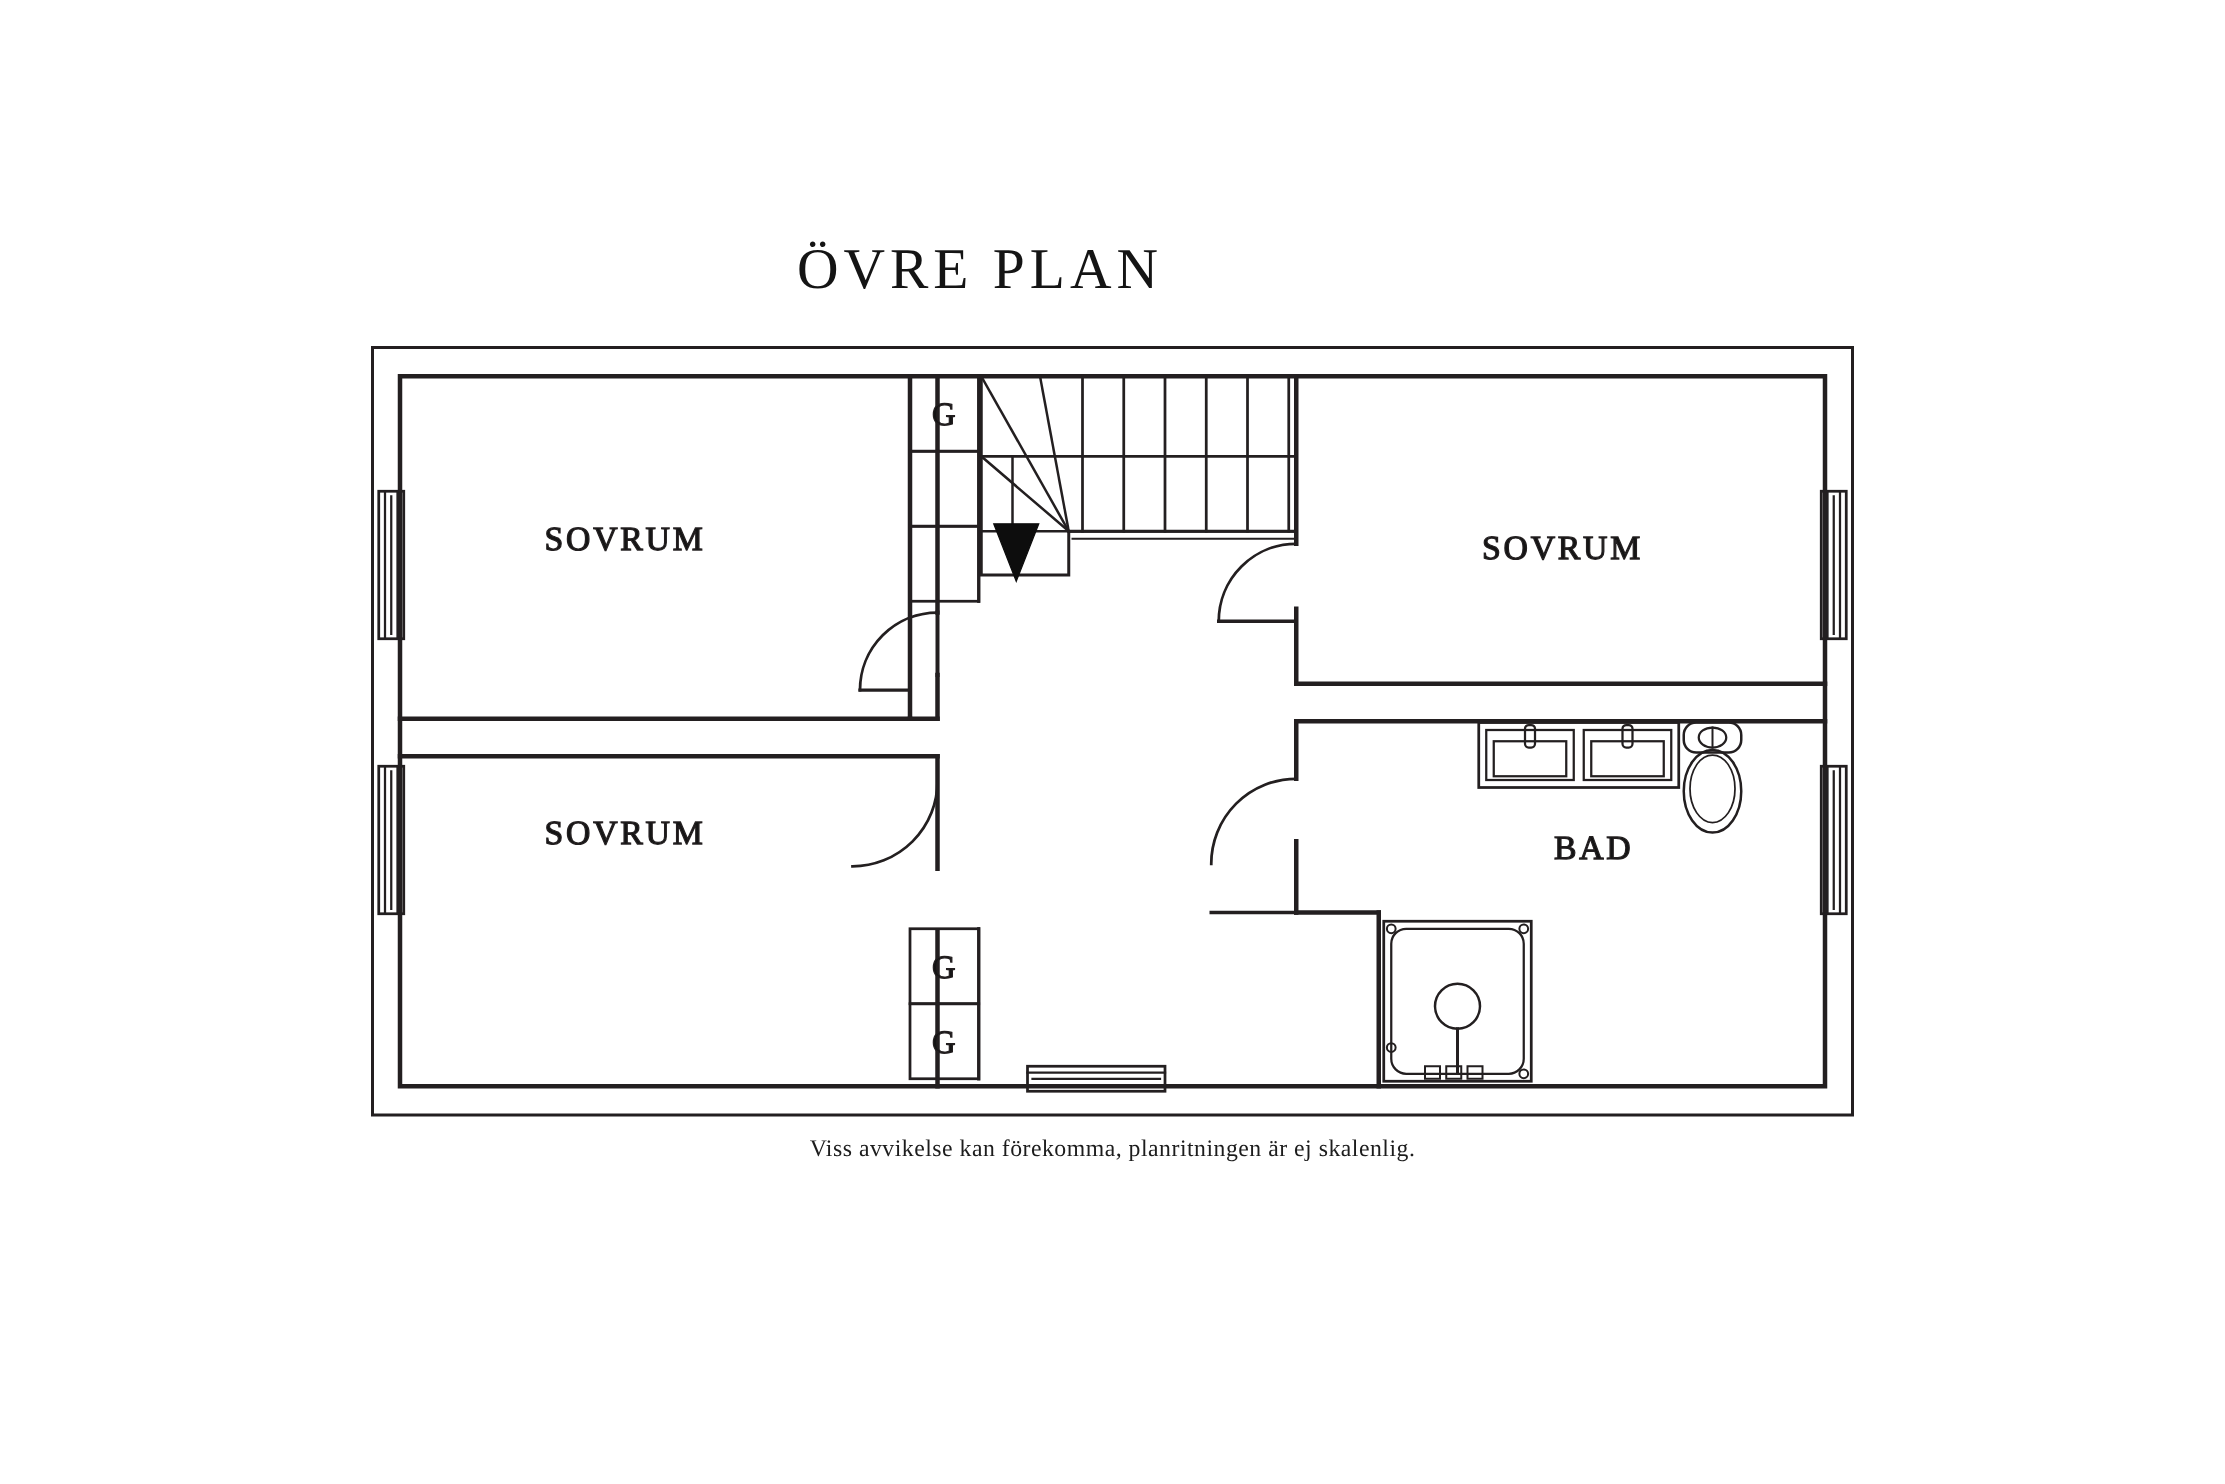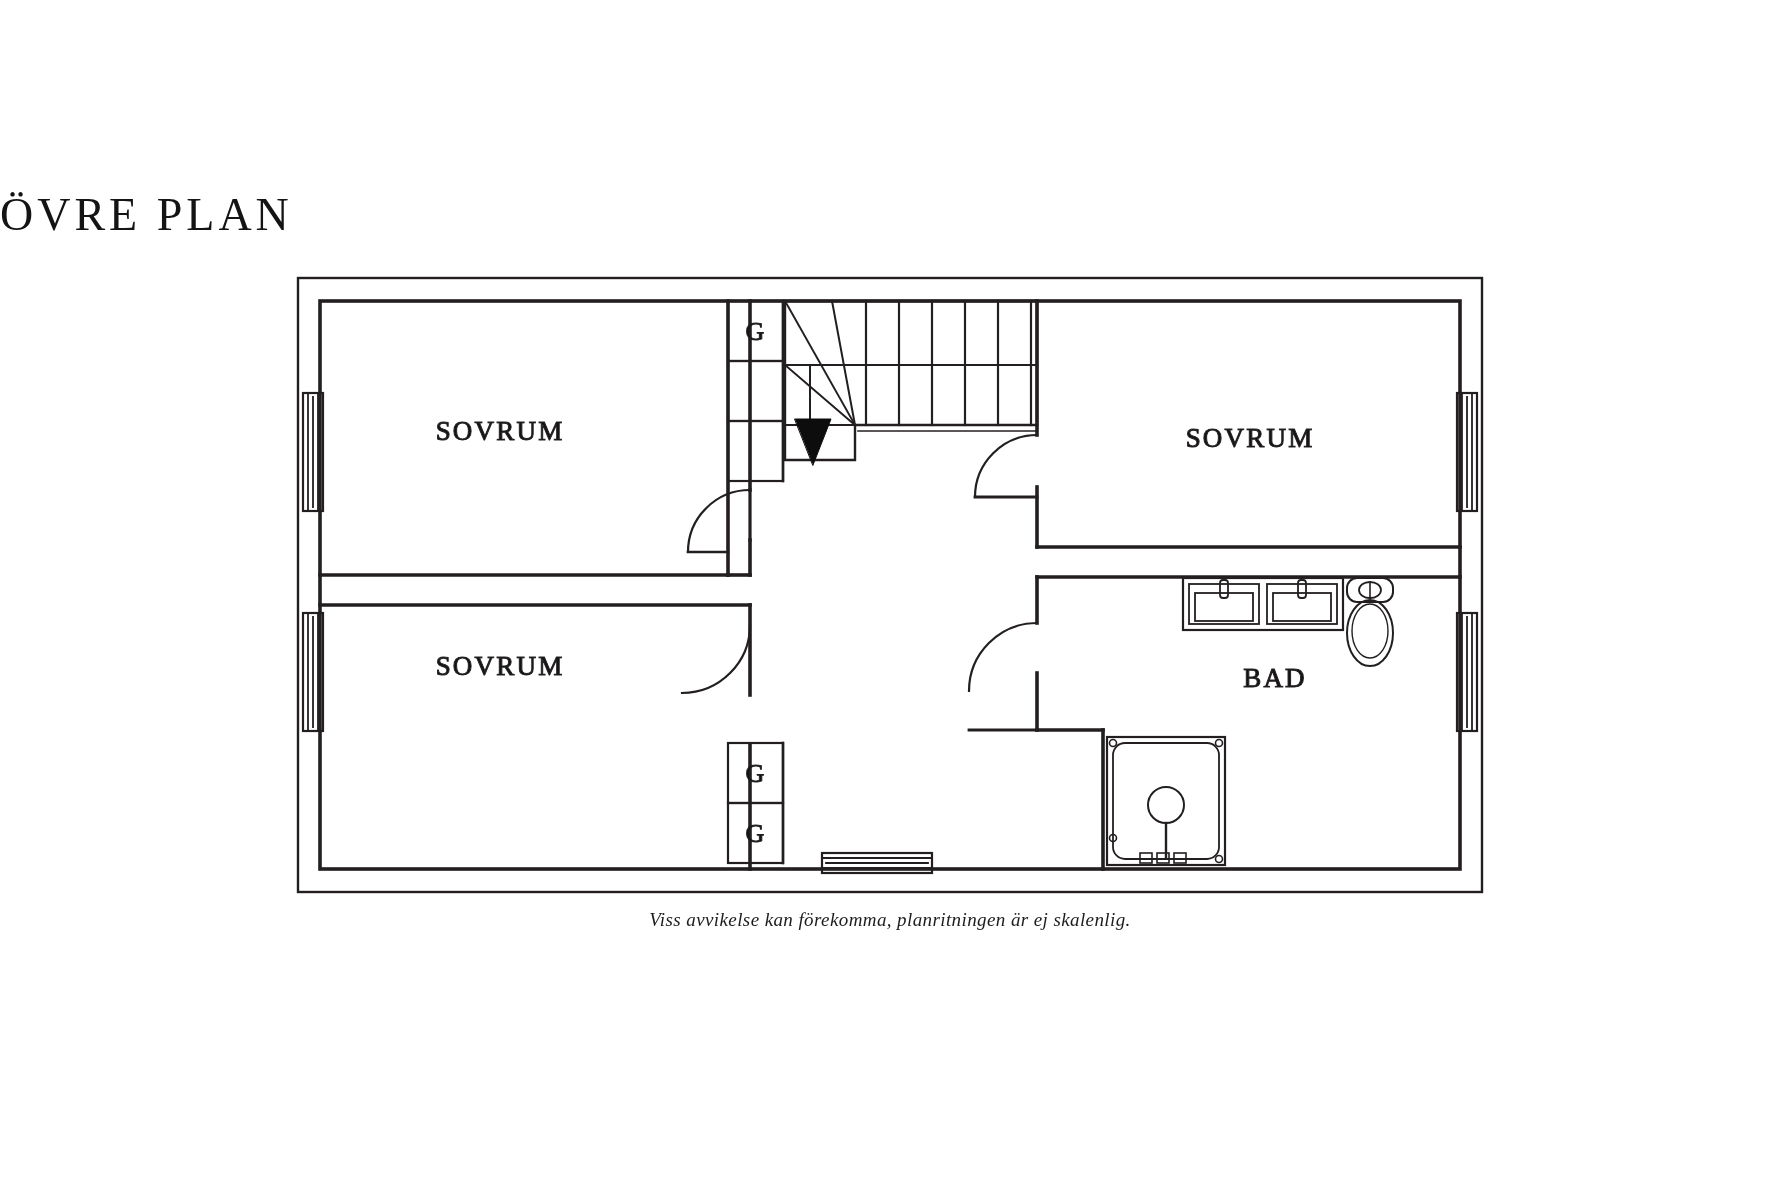--- a/index.html
+++ b/index.html
@@ -18,35 +18,34 @@
     position: relative;
     width: 1780px;
     height: 1187px;
     background: #ffffff;
   }
   .plan-title {
     position: absolute;
     top: 188px;
     left: 0;
     width: 1568px;
-    text-align: left;
+    text-align: center;
     font-family: "Liberation Serif", "DejaVu Serif", serif;
     font-size: 46px;
     letter-spacing: 4px;
     color: #141414;
     font-weight: 400;
   }
   .plan-caption {
     position: absolute;
     top: 909px;
     left: 0;
     width: 1780px;
     text-align: center;
     font-family: "Liberation Serif", "DejaVu Serif", serif;
-    font-style: italic;
     font-size: 19px;
     letter-spacing: 0.4px;
     color: #1d1d1d;
   }
   .plan-wrap {
     position: absolute;
     top: 275px;
     left: 295;
     left: 295px;
     width: 1190px;

